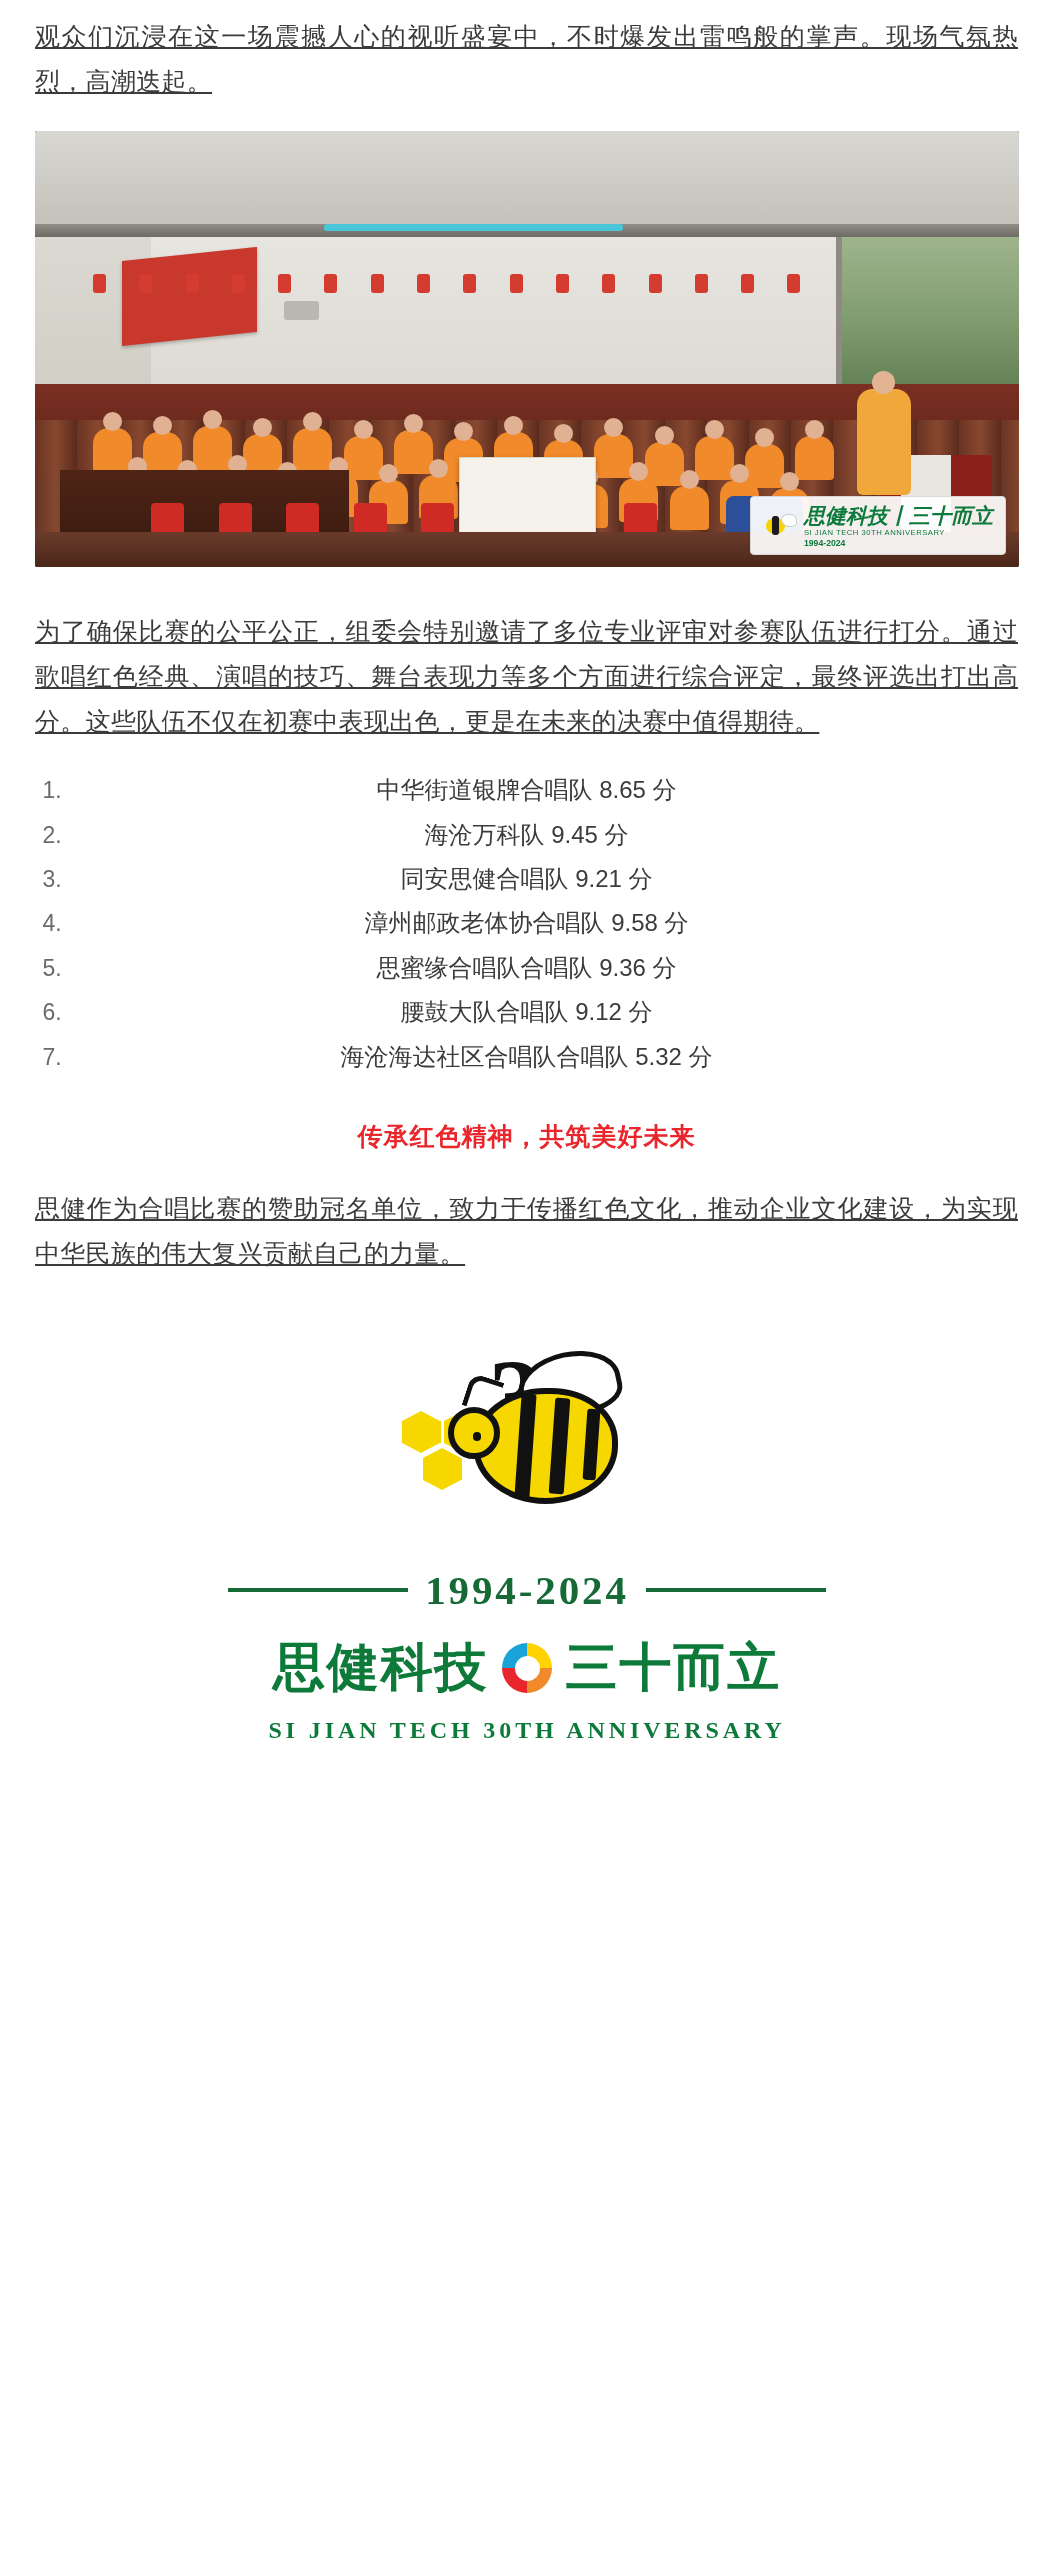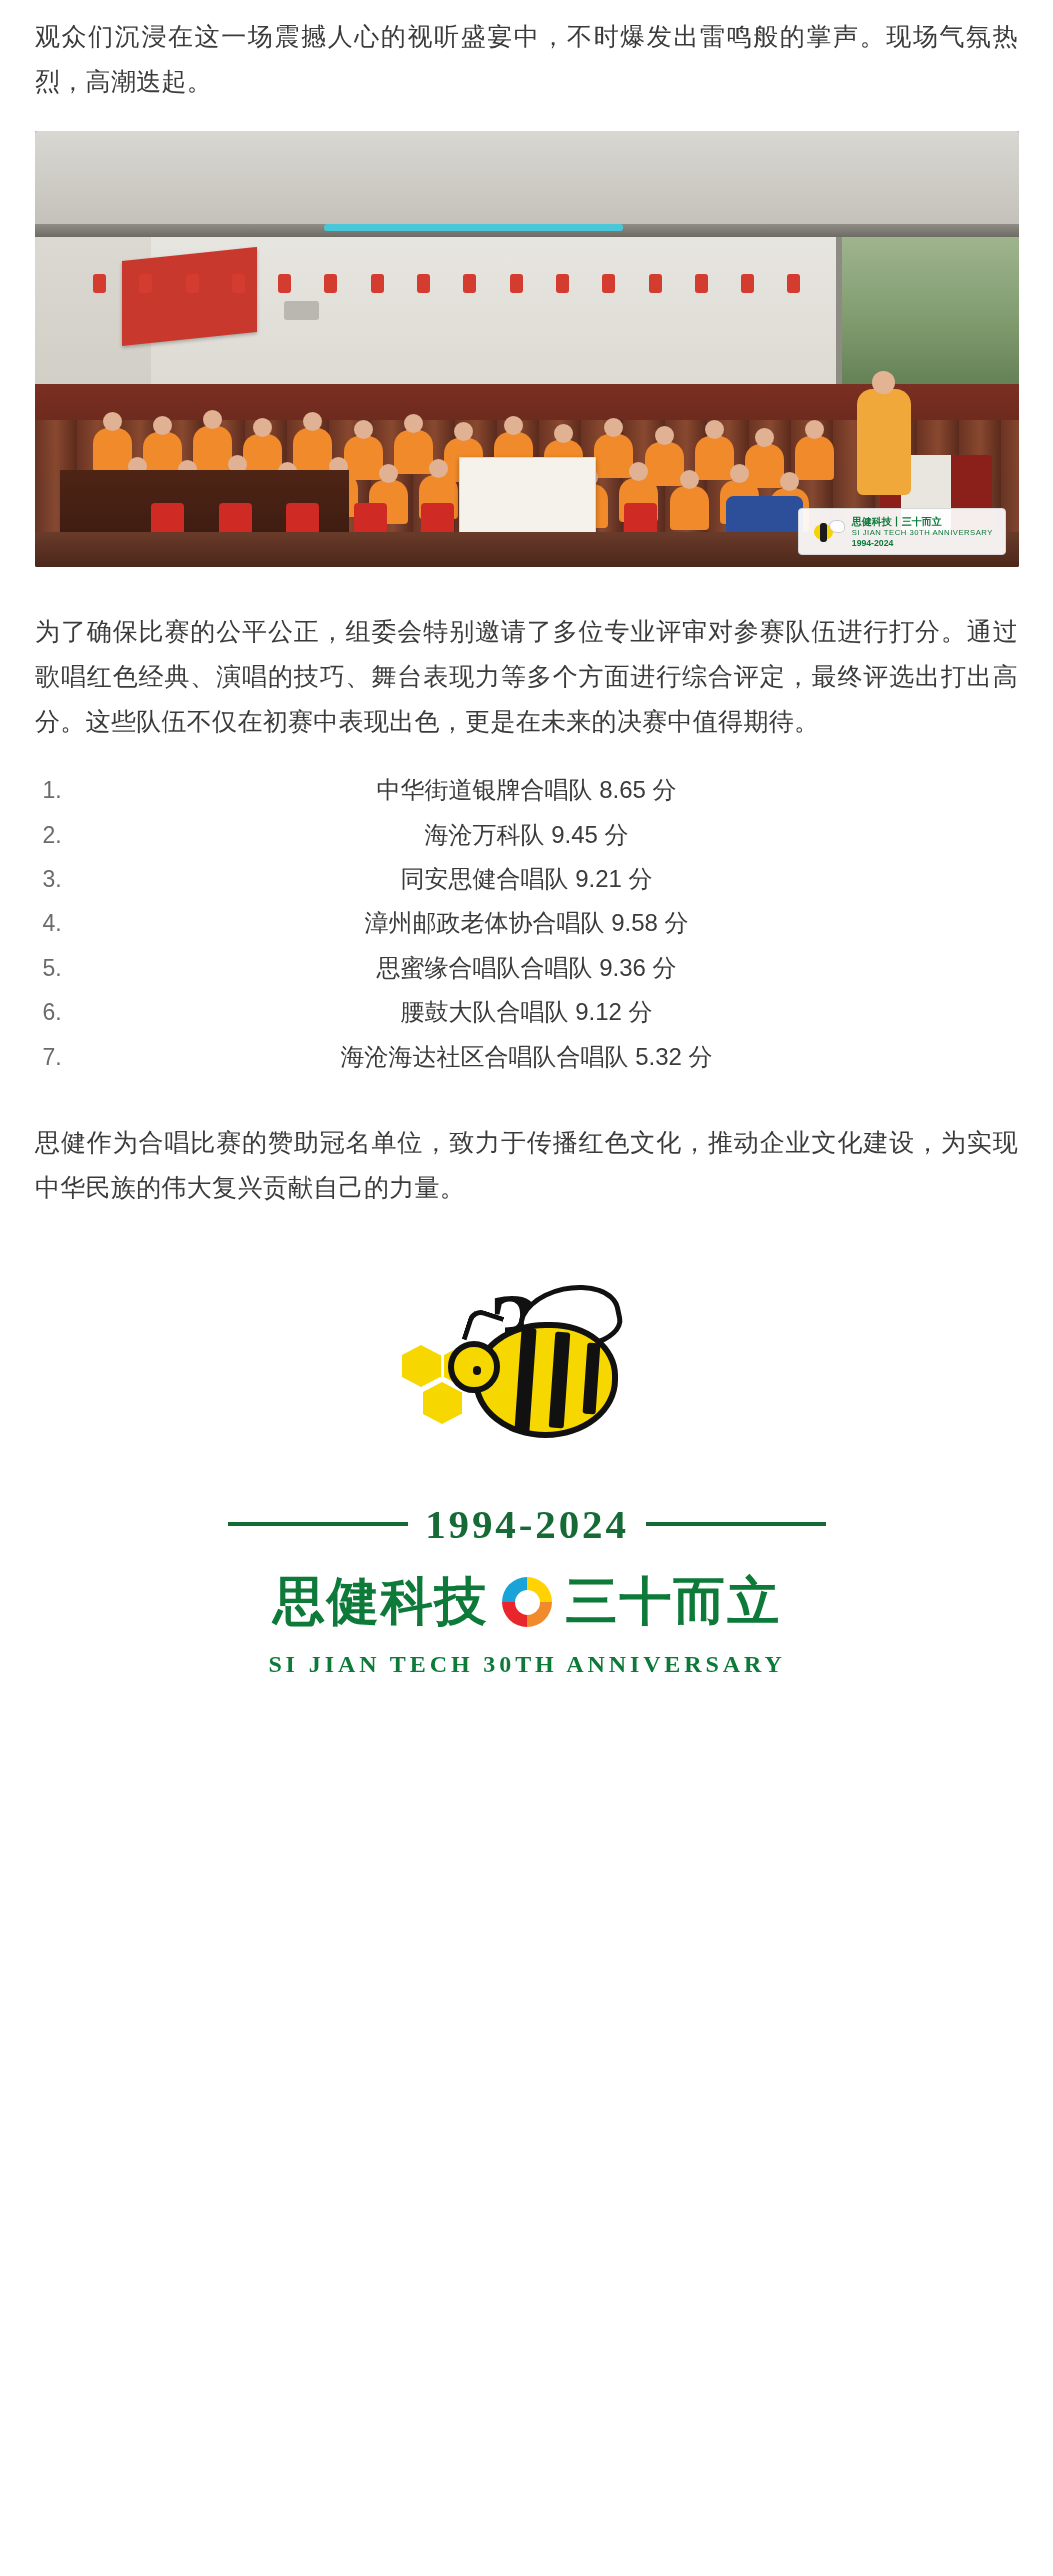--- a/index.html
+++ b/index.html
@@ -19,20 +19,21 @@
     box-sizing: border-box;
     padding: 0 35px;
   }
   p.body-text {
     font-size: 25px;
     line-height: 45px;
     color: #3b3b3b;
     margin: 0 0 27px 0;
     text-align: justify;
     letter-spacing: 0.3px;
+    text-decoration: underline;
   }
   .lead {
     padding-top: 13.5px;
     margin-bottom: 29px;
   }
   .photo-wrap {
     width: 984px;
     margin: 0 auto 42px auto;
     position: relative;
     border-radius: 1.9px;
@@ -161,21 +162,21 @@
     display: flex; align-items: center; gap: 8.7px;
     line-height: 1.1;
   }
   .badge-bee {
     width: 33px; height: 25px; position: relative; flex: none;
   }
   .badge-bee .b1 { position: absolute; left: 3.9px; top: 4.8px; width: 19px; height: 15.4px; background: #f5d200; border-radius: 50%; }
   .badge-bee .b2 { position: absolute; left: 9.6px; top: 2.9px; width: 6.8px; height: 19px; background: #1b1b1b; border-radius: 2.9px; }
   .badge-bee .b3 { position: absolute; left: 19px; top: 0px; width: 13.5px; height: 11.6px; background: #ffffff; border: 1px solid #c8c8c8; border-radius: 50% 50% 40% 60%; opacity: .9; }
   .badge-text-main {
-    color: #0b7a3b; font-weight: bold; font-size: 10px; white-space: nowrap;
+    color: #0b7a3b; font-weight: bold; font-size: 21px; white-space: nowrap; font-style: italic;
   }
   .badge-text-main .bar { color: #0b7a3b; }
   .badge-text-sub {
     color: #0b7a3b; font-size: 7.7px; letter-spacing: 0.5px; white-space: nowrap; margin-top: 1.9px;
   }
   .badge-years { color: #0b7a3b; font-size: 8.7px; font-weight: bold; margin-top: 1px; }
 
   h2.section-title {
     text-align: center;
     color: #e8262b;
@@ -415,20 +416,21 @@
         <span class="entry">思蜜缘合唱队合唱队 9.36 分</span>
       </li>
     <li>
         <span class="entry">腰鼓大队合唱队 9.12 分</span>
       </li>
     <li>
         <span class="entry">海沧海达社区合唱队合唱队 5.32 分</span>
       </li>
   </ol>
 
+  <h2 class="section-title">传承红色精神，共筑美好未来</h2>
 
   <p class="body-text">思健作为合唱比赛的赞助冠名单位，致力于传播红色文化，推动企业文化建设，为实现中华民族的伟大复兴贡献自己的力量。</p>
 
   <div class="footer-logo">
     <div class="bee-mark">
       <div class="hex-group">
         <div class="hex h1"></div>
           <div class="hex h2"></div>
           <div class="hex h3"></div>
       </div>

